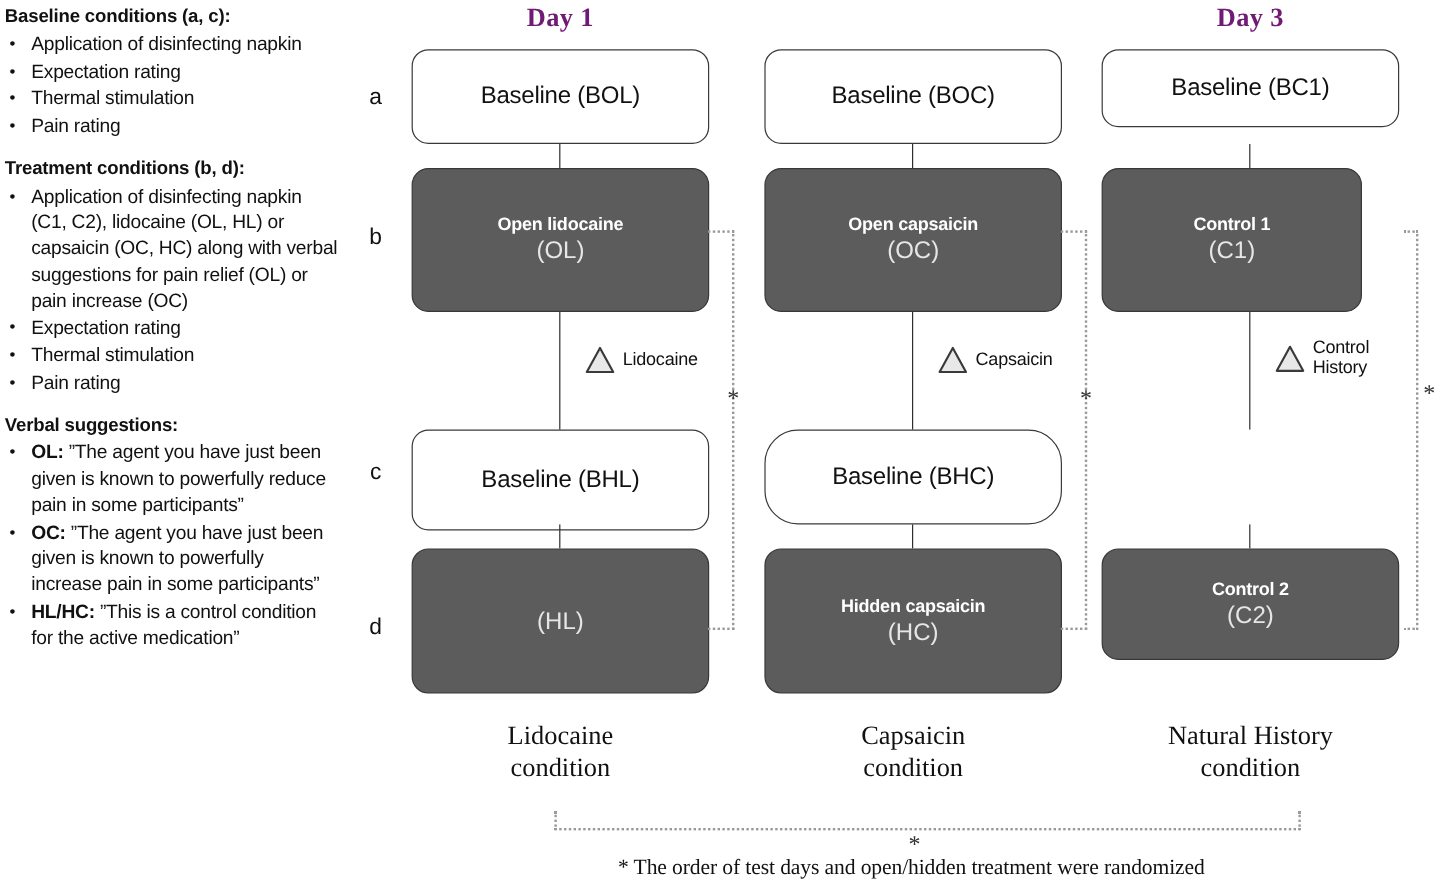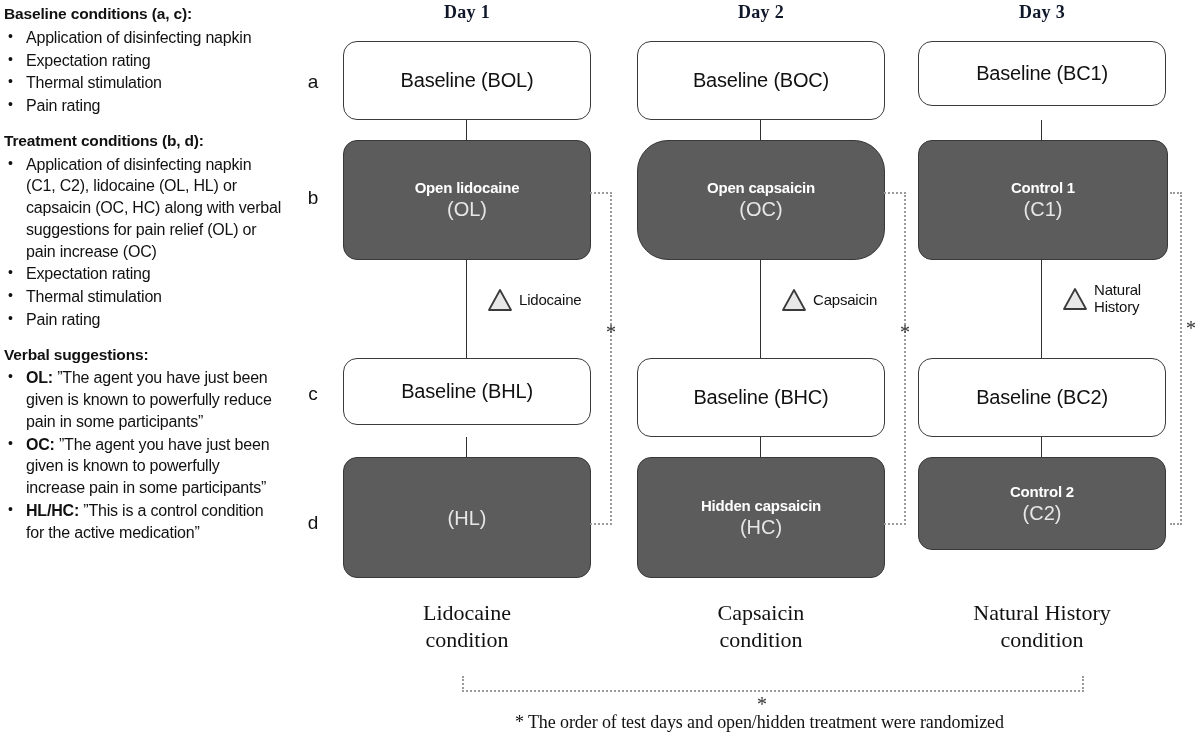--- a/index.html
+++ b/index.html
@@ -57,24 +57,24 @@
   #diagram {
     position: absolute;
     left: 0;
     top: 0;
     width: 1200px;
     height: 737px;
   }
   .day-header {
     position: absolute;
     font-family: "Liberation Serif", serif;
-    font-size: 18px;
+    font-size: 22px;
     font-weight: bold;
     text-align: center;
-    color: #0f172a;
+    color: #701a75;
     letter-spacing: 0.3px;
   }
   .row-label {
     position: absolute;
     font-family: "Liberation Sans", sans-serif;
     font-size: 19px;
     font-weight: normal;
     color: #111111;
     text-align: center;
     width: 24px;
@@ -212,38 +212,37 @@
       <li><span class="bullet">•</span><b>OC:</b><span> ”The agent you have just been given is known to powerfully increase pain in some participants”</span></li>
       <li><span class="bullet">•</span><b>HL/HC:</b><span> ”This is a control condition for the active medication”</span></li>
     </ul>
   </div>
 
 </div>
 
 <div id="diagram">
 
   <div class="day-header" style="left:343px; top:2px; width:248px;">Day 1</div>
-  <div class="day-header" style="left:637px; top:2px; width:248px;">Day 2</div>
   <div class="day-header" style="left:918px; top:2px; width:248px;">Day 3</div>
 
   <div class="row-label" style="left:301px; top:71px;">a</div>
   <div class="row-label" style="left:301px; top:187px;">b</div>
   <div class="row-label" style="left:301px; top:383px;">c</div>
   <div class="row-label" style="left:301px; top:512px;">d</div>
 
   <div class="node light" style="left:343px; top:41px; width:248px; height:79px;">
     <div class="line1">Baseline (BOL)</div>
   </div>
   <div class="connector" style="left:466px; top:120px; height:20px;"></div>
   <div class="node dark" style="left:343px; top:140px; width:248px; height:120px;">
     <div class="line1">Open lidocaine</div>
     <div class="line2">(OL)</div>
   </div>
   <div class="connector" style="left:466px; top:260px; height:98px;"></div>
-  <div class="node light" style="left:343px; top:358px; width:248px; height:67px;">
+  <div class="node light" style="left:343px; top:358px; width:248px; height:84px;">
     <div class="line1">Baseline (BHL)</div>
   </div>
   <div class="connector" style="left:466px; top:437px; height:20px;"></div>
   <div class="node dark" style="left:343px; top:457px; width:248px; height:121px;">
     <div class="line2">(HL)</div>
   </div>
 
   <div class="marker" style="left:487px; top:288px;">
     <span>
       <svg width="26" height="24" viewBox="0 0 26 24" aria-hidden="true">
@@ -253,26 +252,26 @@
     <span class="mlabel">Lidocaine</span>
   </div>
 
   <div class="bracket" style="left:590px; top:192px; width:22px; height:333px;"></div>
   <div class="asterisk" style="left:606px; top:322px;">*</div>
 
   <div class="node light" style="left:637px; top:41px; width:248px; height:79px;">
     <div class="line1">Baseline (BOC)</div>
   </div>
   <div class="connector" style="left:760px; top:120px; height:20px;"></div>
-  <div class="node dark" style="left:637px; top:140px; width:248px; height:120px;border-radius:31px;">
+  <div class="node dark" style="left:637px; top:140px; width:248px; height:120px;">
     <div class="line1">Open capsaicin</div>
     <div class="line2">(OC)</div>
   </div>
   <div class="connector" style="left:760px; top:260px; height:98px;"></div>
-  <div class="node light" style="left:637px; top:358px; width:248px; height:79px;">
+  <div class="node light" style="left:637px; top:358px; width:248px; height:79px;border-radius:28px;">
     <div class="line1">Baseline (BHC)</div>
   </div>
   <div class="connector" style="left:760px; top:437px; height:20px;"></div>
   <div class="node dark" style="left:637px; top:457px; width:248px; height:121px;text-align:center;">
     <div class="line1">Hidden capsaicin</div>
     <div class="line2">(HC)</div>
   </div>
 
   <div class="marker" style="left:781px; top:288px;">
     <span>
@@ -283,41 +282,38 @@
     <span class="mlabel">Capsaicin</span>
   </div>
 
   <div class="bracket" style="left:884px; top:192px; width:22px; height:333px;"></div>
   <div class="asterisk" style="left:900px; top:322px;">*</div>
 
   <div class="node light" style="left:918px; top:41px; width:248px; height:65px;">
     <div class="line1">Baseline (BC1)</div>
   </div>
   <div class="connector" style="left:1041px; top:120px; height:20px;"></div>
-  <div class="node dark" style="left:918px; top:140px; width:250px; height:120px;">
+  <div class="node dark" style="left:918px; top:140px; width:217px; height:120px;">
     <div class="line1">Control 1</div>
     <div class="line2">(C1)</div>
   </div>
   <div class="connector" style="left:1041px; top:260px; height:98px;"></div>
-  <div class="node light" style="left:918px; top:358px; width:248px; height:79px;">
-    <div class="line1">Baseline (BC2)</div>
-  </div>
   <div class="connector" style="left:1041px; top:437px; height:20px;"></div>
   <div class="node dark" style="left:918px; top:457px; width:248px; height:93px;">
     <div class="line1">Control 2</div>
     <div class="line2">(C2)</div>
   </div>
 
   <div class="marker" style="left:1062px; top:282px;">
     <span>
       <svg width="26" height="24" viewBox="0 0 26 24" aria-hidden="true">
         <polygon points="13,2 24,22 2,22" fill="#e8e8e8" stroke="#3a3a3a" stroke-width="1.8" stroke-linejoin="round"></polygon>
       </svg>
     </span>
-    <span class="mlabel">Natural
+    <span class="mlabel">Control
 History</span>
   </div>
 
   <div class="bracket" style="left:1170px; top:192px; width:12px; height:333px;"></div>
   <div class="asterisk" style="left:1186px; top:318px;">*</div>
 
   <div class="condition-label" style="left:343px; top:600px; width:248px;">Lidocaine
 condition</div>
   <div class="condition-label" style="left:637px; top:600px; width:248px;">Capsaicin
 condition</div>

